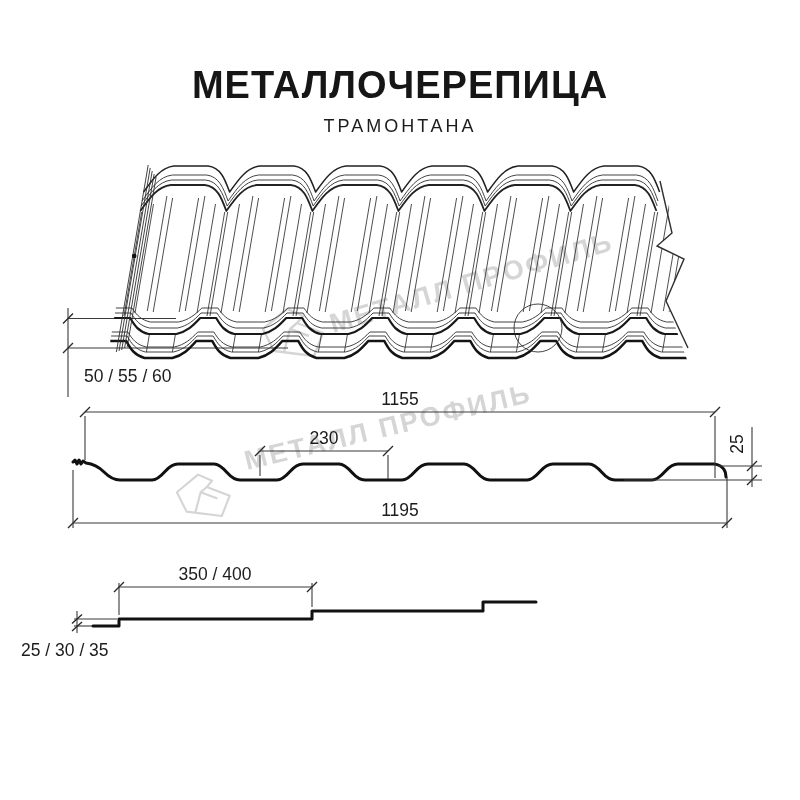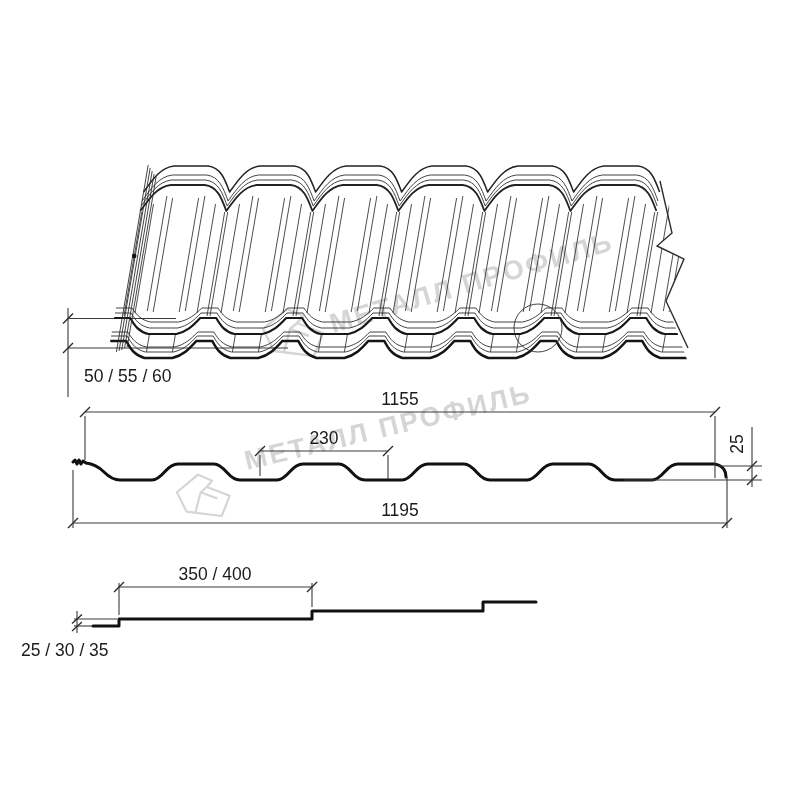--- a/index.html
+++ b/index.html
@@ -17,20 +17,22 @@
   .wm{stroke:#d5d5d5;stroke-width:2.4;fill:none;stroke-linejoin:round;}
   .wmtxt{font-family:"Liberation Sans",sans-serif;font-size:27px;font-weight:bold;
          fill:#d5d5d5;letter-spacing:2.5px;}
 </style>
 </head>
 <body>
 
 <div class="page">
 
   <div class="hdr">
+    <div class="title">МЕТАЛЛОЧЕРЕПИЦА</div>
+    <div class="subtitle">ТРАМОНТАНА</div>
   </div>
 
   <svg width="800" height="800" viewBox="0 0 800 800">
     <defs>
       <g id="house-logo">
         <path d="M1,23 L25,3 L41,10 L35,17 L61,27 L52,50 L12,45 Z"></path>
         <path d="M35,17 L28,23 L22,46 M28,23 L47,30"></path>
       </g>
       <clipPath id="sheet-clip">
         <polygon points="60,120 660,120 672,233 657,246 684,259 666,301 690,368 60,368"></polygon>

